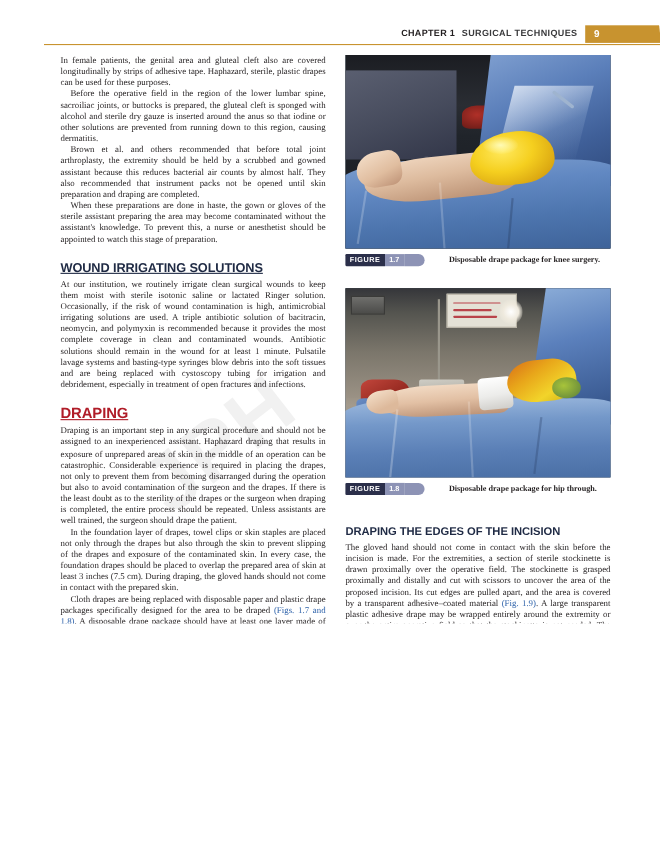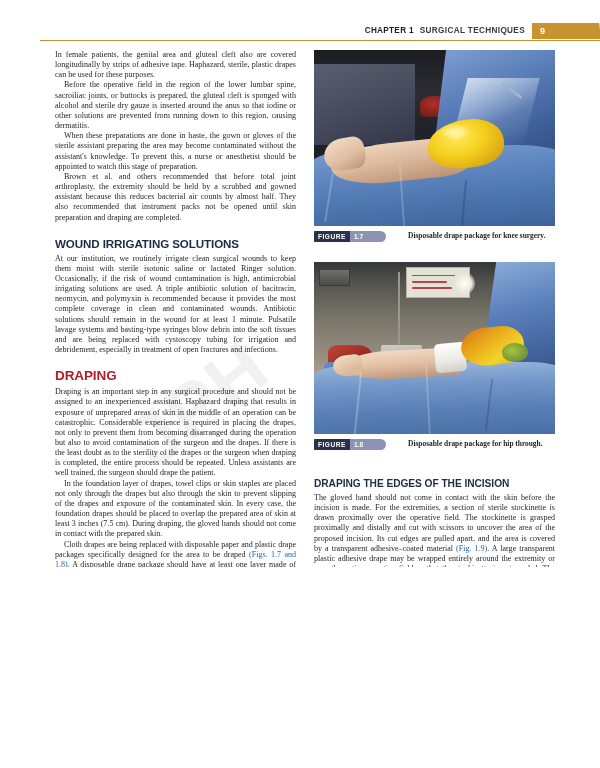--- a/index.html
+++ b/index.html
@@ -98,20 +98,21 @@
 
   
   h2.h-a {
     font-family: "Liberation Sans", "DejaVu Sans", sans-serif;
     font-size: 13.5px;
     font-weight: bold;
     letter-spacing: -0.1px;
     color: #b01c28;
     margin: 13px 0 4px 0;
     line-height: 15px;
+    text-decoration: underline;
   }
   h3.h-b {
     font-family: "Liberation Sans", "DejaVu Sans", sans-serif;
     font-size: 10.2px;
     font-weight: bold;
     letter-spacing: -0.05px;
     color: #1f2a44;
     margin: 12px 0 3px 0;
     line-height: 12px;
   }
@@ -472,22 +473,22 @@
         <span class="fig-tag-num">1.8</span>
         <span class="fig-tag-cap"></span>
       </span>
       <span class="fig-caption-text">Disposable drape package for hip through.</span>
     </div>
   </div>
 
   <div class="col col-left">
     <p class="body noindent">In female patients, the genital area and gluteal cleft also are covered longitudinally by strips of adhesive tape. Haphazard, sterile, plastic drapes can be used for these purposes.</p>
     <p class="body">Before the operative field in the region of the lower lumbar spine, sacroiliac joints, or buttocks is prepared, the gluteal cleft is sponged with alcohol and sterile dry gauze is inserted around the anus so that iodine or other solutions are prevented from running down to this region, causing dermatitis.</p>
+    <p class="body">Brown et al. and others recommended that before total joint arthroplasty, the extremity should be held by a scrubbed and gowned assistant because this reduces bacterial air counts by almost half. They also recommended that instrument packs not be opened until skin preparation and draping are completed.</p>
     <p class="body">When these preparations are done in haste, the gown or gloves of the sterile assistant preparing the area may become contaminated without the assistant's knowledge. To prevent this, a nurse or anesthetist should be appointed to watch this stage of preparation.</p>
-    <p class="body">Brown et al. and others recommended that before total joint arthroplasty, the extremity should be held by a scrubbed and gowned assistant because this reduces bacterial air counts by almost half. They also recommended that instrument packs not be opened until skin preparation and draping are completed.</p>
 
     <h2 class="h-a" style="font-size:11.6px;color:#1f2a44;margin:13px 0 3px 0;">WOUND IRRIGATING SOLUTIONS</h2>
     <p class="body noindent">At our institution, we routinely irrigate clean surgical wounds to keep them moist with sterile isotonic saline or lactated Ringer solution. Occasionally, if the risk of wound contamination is high, antimicrobial irrigating solutions are used. A triple antibiotic solution of bacitracin, neomycin, and polymyxin is recommended because it provides the most complete coverage in clean and contaminated wounds. Antibiotic solutions should remain in the wound for at least 1 minute. Pulsatile lavage systems and basting-type syringes blow debris into the soft tissues and are being replaced with cystoscopy tubing for irrigation and debridement, especially in treatment of open fractures and infections.</p>
 
     <h2 class="h-a">DRAPING</h2>
     <p class="body noindent">Draping is an important step in any surgical procedure and should not be assigned to an inexperienced assistant. Haphazard draping that results in exposure of unprepared areas of skin in the middle of an operation can be catastrophic. Considerable experience is required in placing the drapes, not only to prevent them from becoming disarranged during the operation but also to avoid contamination of the surgeon and the drapes. If there is the least doubt as to the sterility of the drapes or the surgeon when draping is completed, the entire process should be repeated. Unless assistants are well trained, the surgeon should drape the patient.</p>
     <p class="body">In the foundation layer of drapes, towel clips or skin staples are placed not only through the drapes but also through the skin to prevent slipping of the drapes and exposure of the contaminated skin. In every case, the foundation drapes should be placed to overlap the prepared area of skin at least 3 inches (7.5 cm). During draping, the gloved hands should not come in contact with the prepared skin.</p>
     <p class="body"><span>Cloth drapes are being replaced with disposable paper and plastic drape packages specifically designed for the area to be draped </span><span class="xref">(Figs. 1.7 and 1.8)</span><span>. A disposable drape package should have at least one layer made of waterproof plastic to prevent fluids from soaking through to unprepared areas of the body. Drape packages for bilateral knee and foot surgery also are available. Paper drapes shed lint that collects on exposed horizontal surfaces in the operating room if those surfaces are not cleaned daily.</span></p>
   </div>
 

